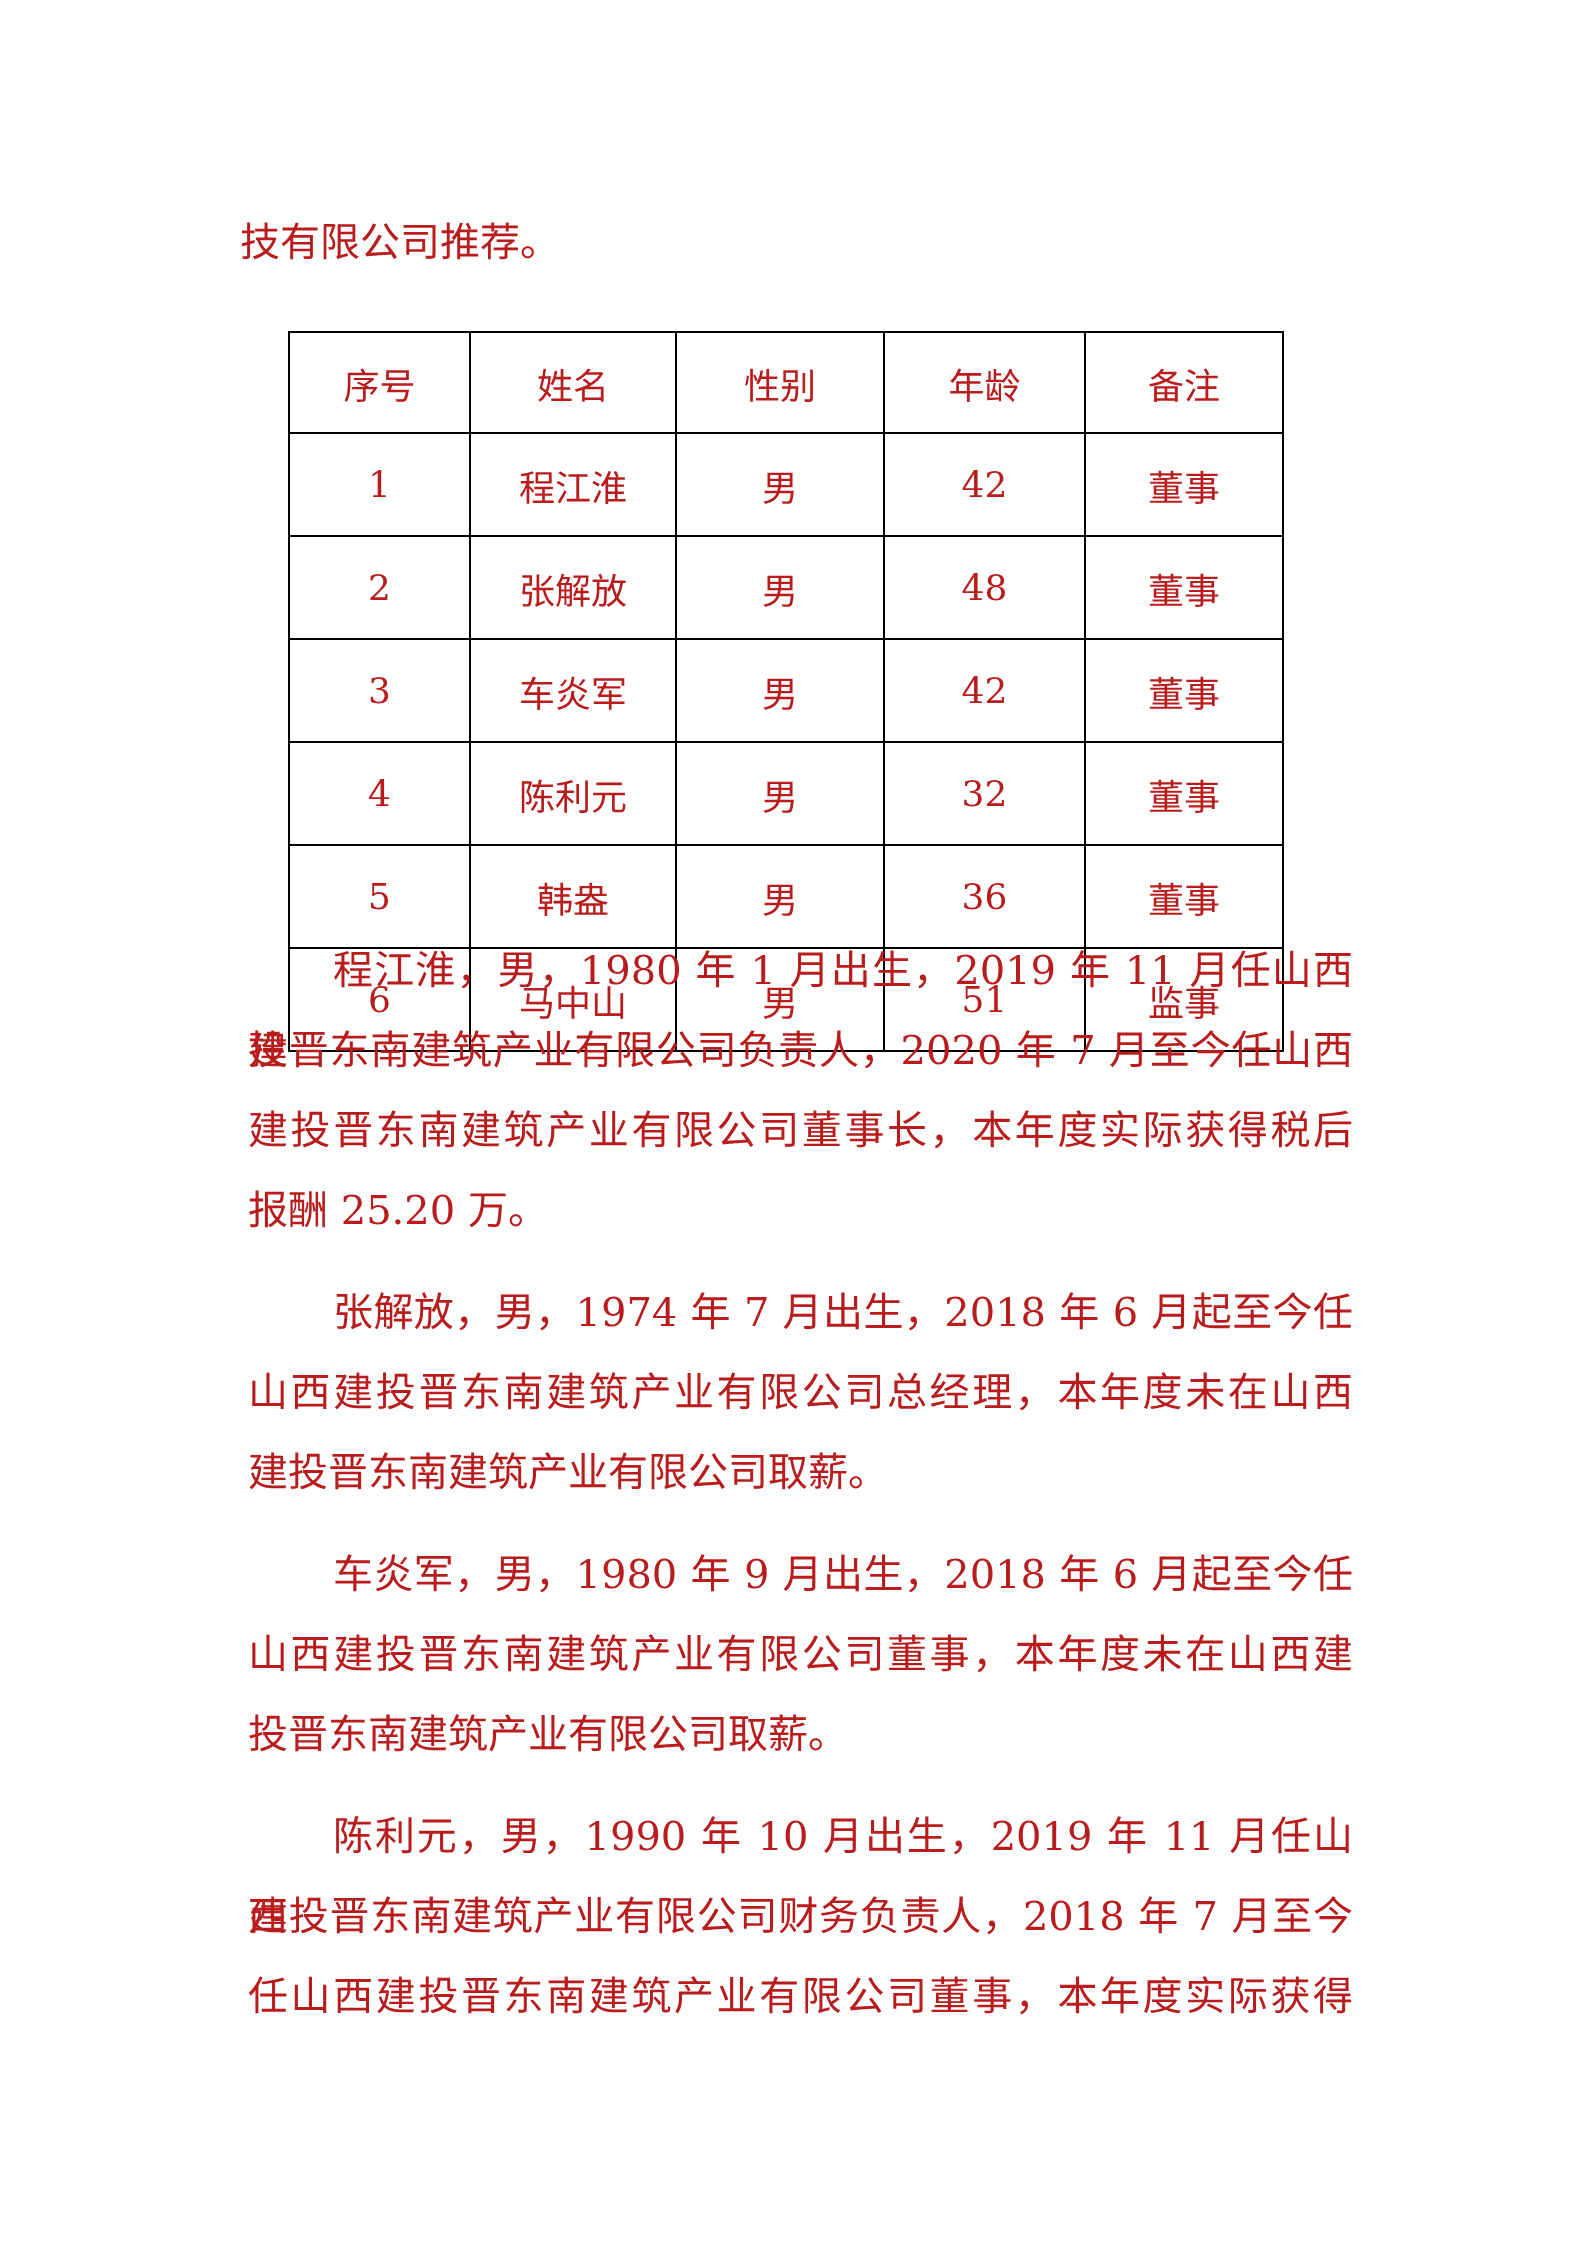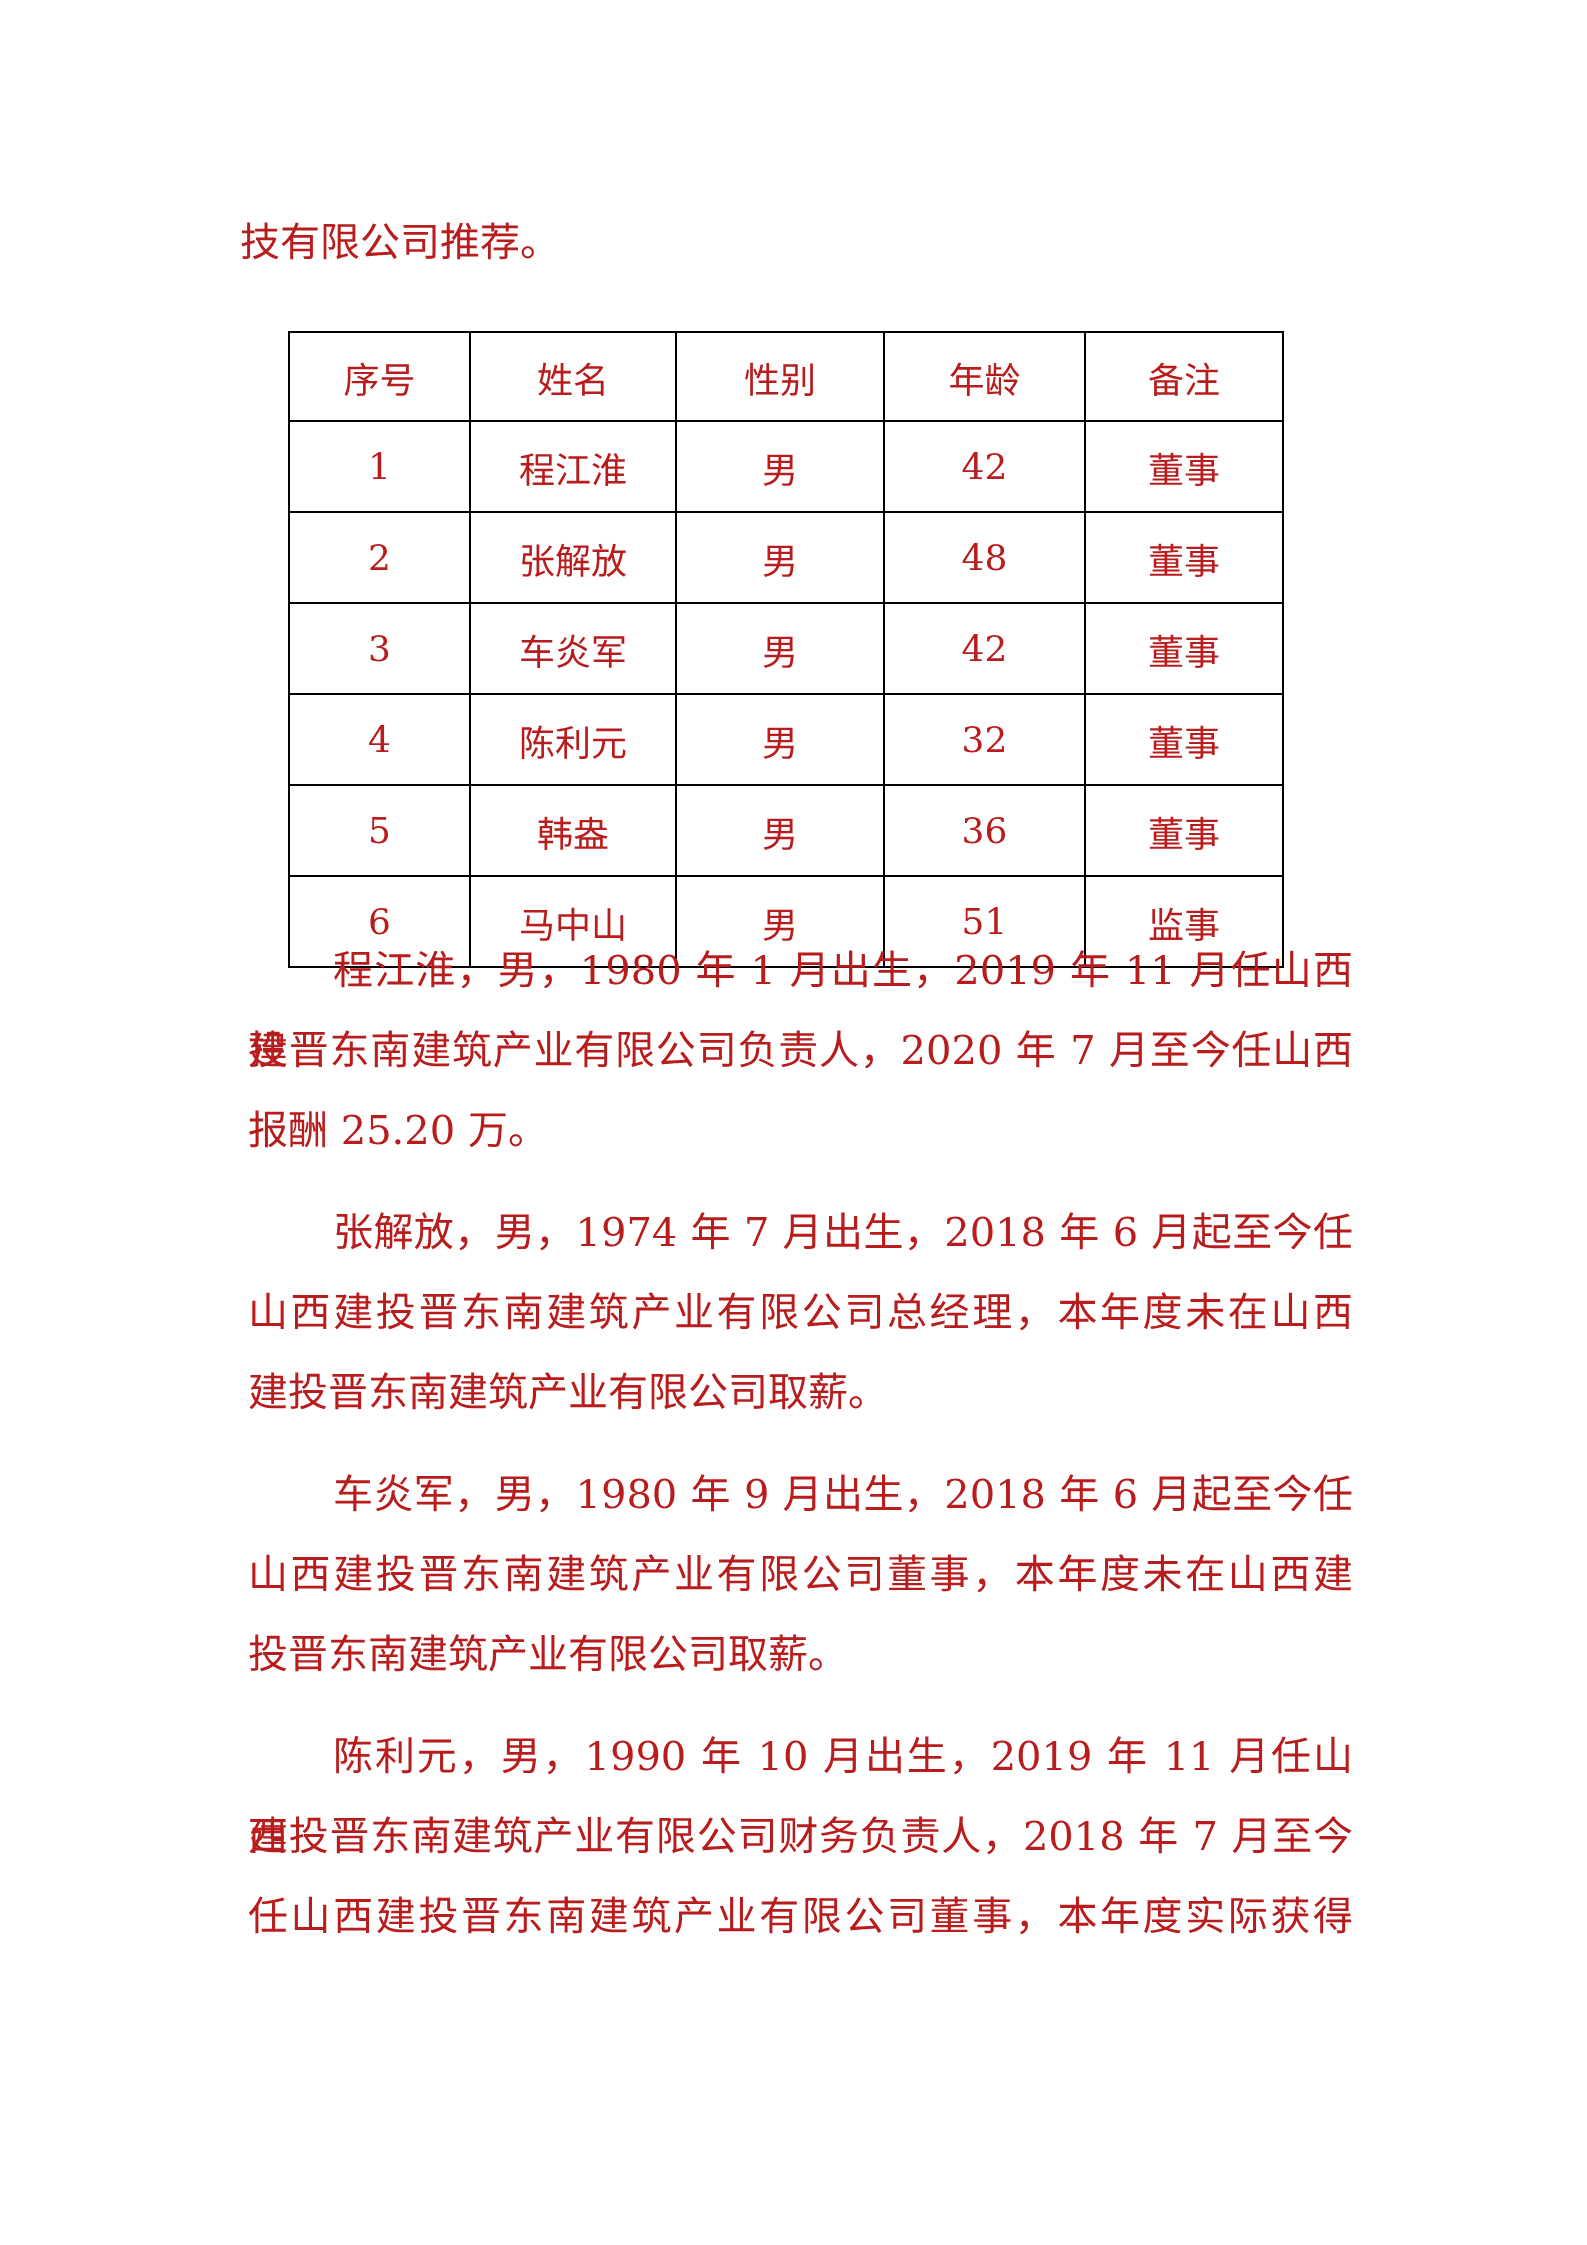--- a/index.html
+++ b/index.html
@@ -32,21 +32,21 @@
     border-collapse: collapse;
     table-layout: fixed;
     font-size: 36px;
   }
   table.roster th,
   table.roster td {
     border: 2px solid #000000;
     font-weight: normal;
     text-align: center;
     vertical-align: middle;
-    padding: 6px;
+    padding: 12px;
     overflow: hidden;
     margin-top: 11px;
   }
   table.roster th { height: 75px; }
   table.roster td { height: 77px; }
   .col-num    { width: 181px; }
   .col-name   { width: 206px; }
   .col-gender { width: 208px; }
   .col-age    { width: 201px; }
   .col-note   { width: 198px; }
@@ -140,20 +140,21 @@
           <td>51</td>
           <td>监事</td>
         </tr>
       </tbody>
   </table>
 
   <div class="bios" id="bios">
       <div class="bio-para">
         <div class="bio-line first">程江淮，男，1980 年 1 月出生，2019 年 11 月任山西建</div>
         <div class="bio-line">投晋东南建筑产业有限公司负责人，2020 年 7 月至今任山西</div>
+        <div class="bio-line">建投晋东南建筑产业有限公司董事长，本年度实际获得税后</div>
         <div class="bio-line loose-end">报酬 25.20 万。</div>
       </div>
       <div class="bio-para">
         <div class="bio-line first">张解放，男，1974 年 7 月出生，2018 年 6 月起至今任</div>
         <div class="bio-line">山西建投晋东南建筑产业有限公司总经理，本年度未在山西</div>
         <div class="bio-line loose-end">建投晋东南建筑产业有限公司取薪。</div>
       </div>
       <div class="bio-para">
         <div class="bio-line first">车炎军，男，1980 年 9 月出生，2018 年 6 月起至今任</div>
         <div class="bio-line">山西建投晋东南建筑产业有限公司董事，本年度未在山西建</div>

